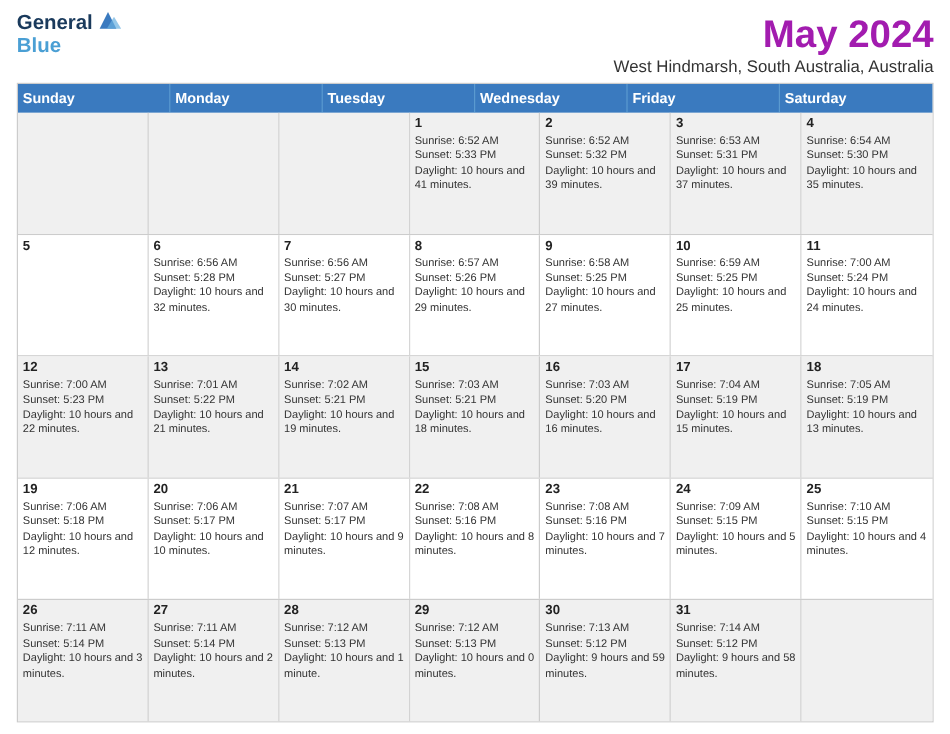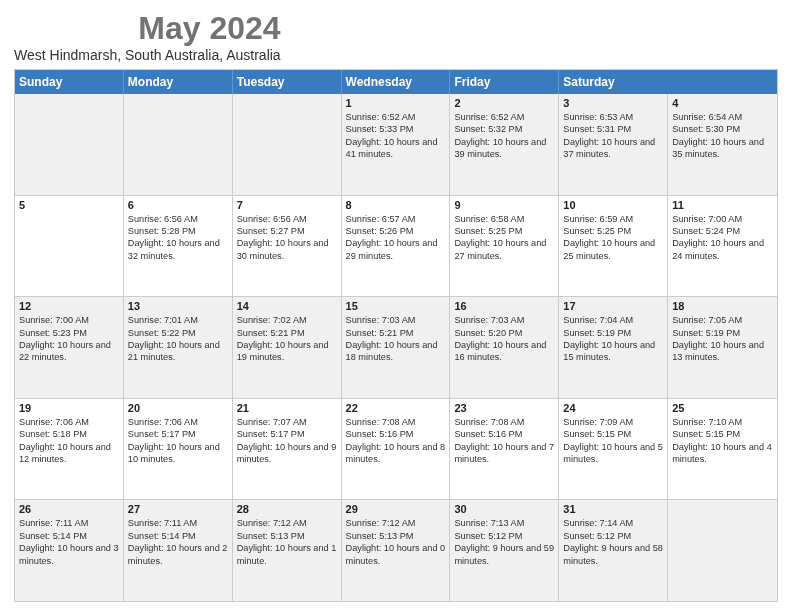--- a/index.html
+++ b/index.html
@@ -26,36 +26,36 @@
     .logo {
       display: flex;
       align-items: center;
     }
     .title-area {
       text-align: right;
     }
     .month-title {
       font-size: 32px;
       font-weight: bold;
-      color: #737373;
+      color: #a21caf;
     }
     .location-title {
       font-size: 14px;
       color: #333;
       font-weight: normal;
     }
     .calendar {
       flex: 1;
       display: flex;
       flex-direction: column;
       border: 1px solid #ccc;
     }
     .cal-header {
       display: grid;
-      grid-template-columns: repeat(7, 1fr);
+      grid-template-columns: repeat(6, 1fr);
       background: #3a7abf;
     }
     .cal-header-cell {
       color: #fff;
       font-size: 12px;
       font-weight: bold;
       padding: 5px 4px;
       text-align: left;
       border-right: 1px solid #5a9ad0;
     }
@@ -93,20 +93,32 @@
       line-height: 1.35;
       color: #333;
       font-size: 9.2px;
     }
   </style>
 </head>
 <body>
 
 <div class="page">
   <div class="header">
+    <div class="logo">
+      <div>
+        <div style="display:flex;align-items:center;">
+          <div style="font-size:17px;font-weight:bold;color:#1a3a5c;line-height:1.1;">General</div>
+          <svg width="22" height="22" viewBox="0 0 22 22" style="margin-left:2px;margin-top:-4px;">
+            <polygon points="4,18 11,4 18,18" fill="#3a7abf"></polygon>
+            <polygon points="10,18 16,8 22,18" fill="#6ab0e0" opacity="0.7"></polygon>
+          </svg>
+        </div>
+        <div style="font-size:17px;font-weight:bold;color:#4a9fd4;line-height:1.1;">Blue</div>
+      </div>
+    </div>
     <div class="title-area">
       <div class="month-title">May 2024</div>
       <div class="location-title">West Hindmarsh, South Australia, Australia</div>
     </div>
   </div>
 
   <div class="calendar">
     <div class="cal-header">
     <div class="cal-header-cell">Sunday</div>
         <div class="cal-header-cell">Monday</div>

